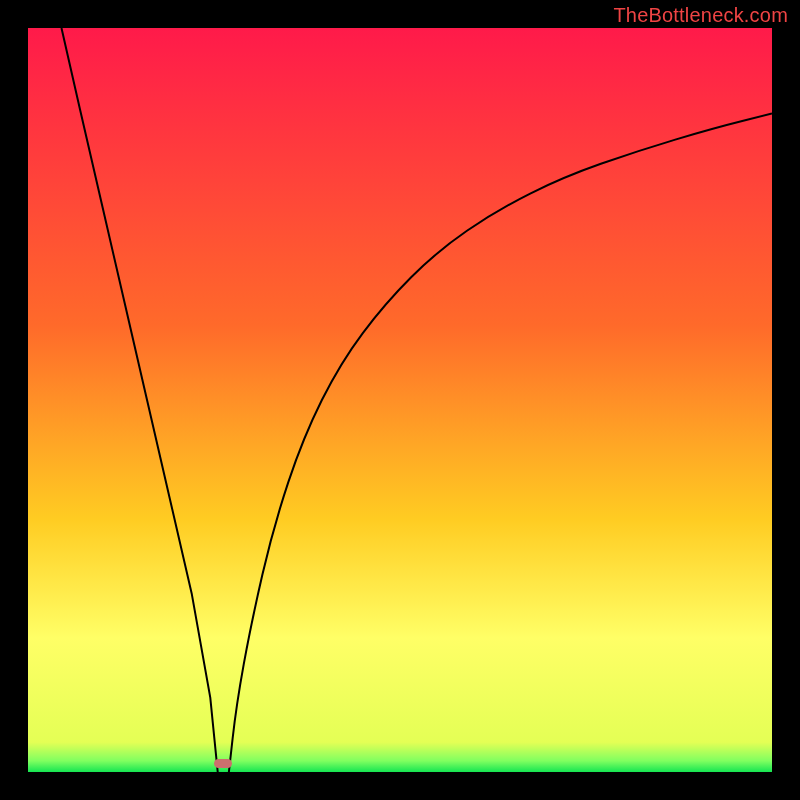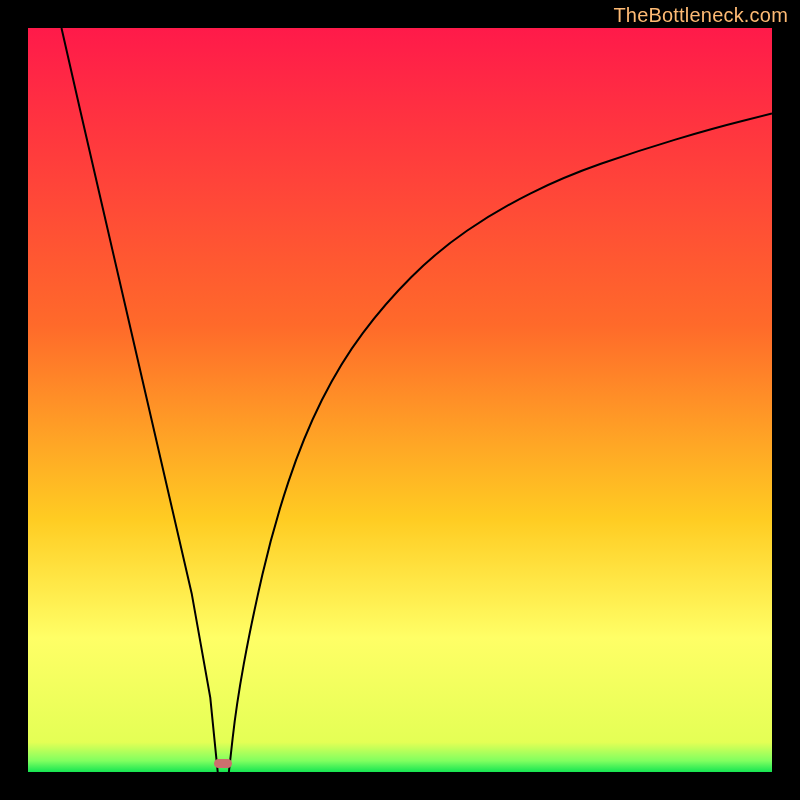--- a/index.html
+++ b/index.html
@@ -31,21 +31,21 @@
     left: 0;
     top: 0;
     width: 100%;
     height: 100%;
     pointer-events: none;
   }
   .attribution {
     position: absolute;
     top: 4px;
     right: 12px;
-    color: #fdba74;
+    color: #ef4444;
     font-size: 20px;
     font-weight: 500;
     letter-spacing: 0.2px;
   }
   .marker {
     position: absolute;
     background: #cc6f6e;
     border-radius: 6px;
   }
 </style>

